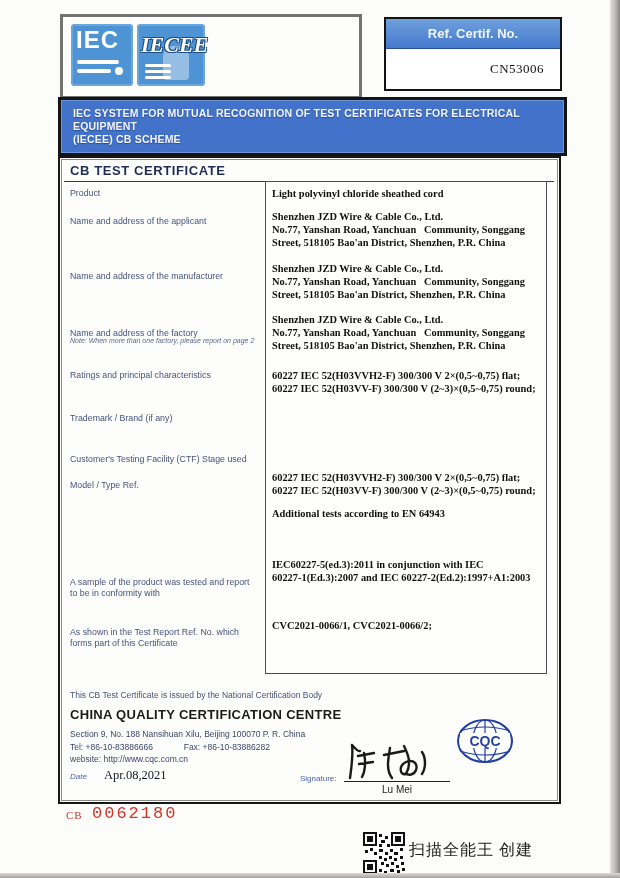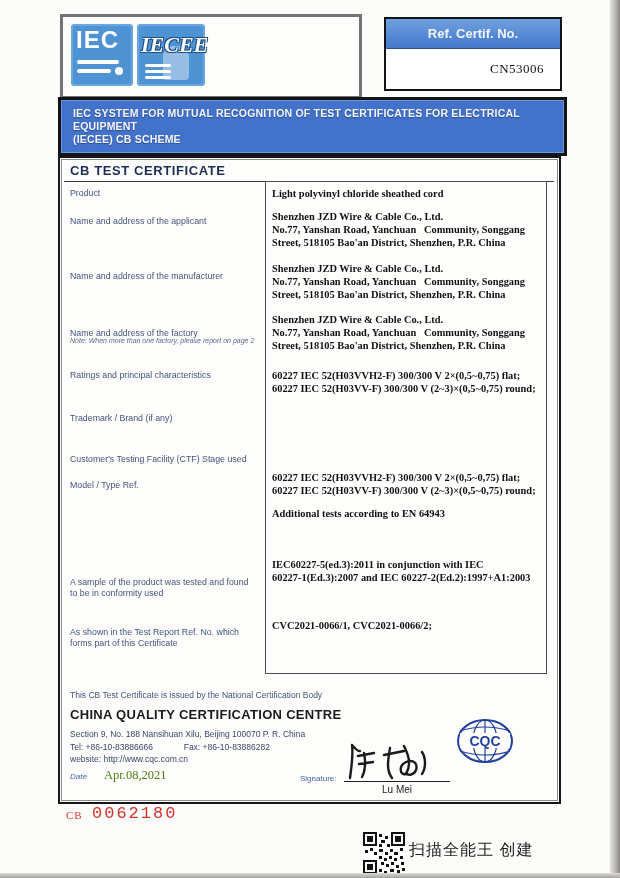--- a/index.html
+++ b/index.html
@@ -51,32 +51,32 @@
   .label{color:#46527a;font-size:8.8px;line-height:11px;width:200px;left:70px;}
   .label-note{color:#5b6690;font-size:7px;font-style:italic;left:70px;width:210px;}
   .values-box{left:265px;top:181px;width:280px;height:491px;border:1.5px solid #4c4c55;background:#fefefd;}
   .value{left:272px;width:268px;color:#101010;font-family:"Liberation Serif","DejaVu Serif",serif;
     font-size:10.4px;font-weight:600;line-height:13.2px;white-space:pre-wrap;}
 
   .issued-by{left:70px;top:690px;font-size:8.5px;color:#46527a;}
   .org-title{left:70px;top:707px;font-size:13px;font-weight:bold;color:#1a1a1a;letter-spacing:.3px;}
   .footer-line{left:70px;font-size:8.5px;color:#3c4768;}
   .date-label{left:70px;top:772px;font-size:8px;color:#4a63ad;font-style:italic;}
-  .date-value{left:104px;top:768px;font-family:"Liberation Serif",serif;font-size:12.5px;color:#4d7c0f;}
+  .date-value{left:104px;top:768px;font-family:"Liberation Serif",serif;font-size:12.5px;color:#0f172a;}
   .sig-label{left:300px;top:774px;font-size:8px;color:#4a63ad;}
   .sig-line{left:344px;top:781px;width:106px;border-top:1.5px solid #222;}
   .sig-name{left:344px;top:784px;width:106px;text-align:center;font-size:10px;color:#222;}
   .sig-hand{left:338px;top:740px;}
 
   .cb-red{left:66px;top:809px;font-family:"Liberation Serif",serif;font-size:11px;color:#cf3a2e;letter-spacing:1px;}
   .cb-num{left:92px;top:804px;font-family:"Liberation Mono","DejaVu Sans Mono",monospace;font-size:17px;color:#d2342a;letter-spacing:2px;}
 
   .qr{left:363px;top:832px;}
   .qr-caption{left:409px;top:840px;font-size:16px;color:#1c1c1c;letter-spacing:1px;
-    font-family:Liberation Sans, sans-serif;}
+    font-family:Liberation Serif, serif;}
 </style>
 </head>
 <body>
 
 <div class="page">
 
   <div class="abs logo-box">
     <div class="logo-sq iec-sq">
       <div class="iec-text">IEC</div>
       <div class="iec-bar1"></div>
@@ -115,21 +115,21 @@
 
   <div class="abs label" style="top:188px">Product</div>
   <div class="abs label" style="top:216px">Name and address of the applicant</div>
   <div class="abs label" style="top:271px">Name and address of the manufacturer</div>
   <div class="abs label" style="top:328px">Name and address of the factory</div>
   <div class="abs label-note" style="top:337px">Note: When more than one factory, please report on page 2</div>
   <div class="abs label" style="top:370px">Ratings and principal characteristics</div>
   <div class="abs label" style="top:413px">Trademark / Brand (if any)</div>
   <div class="abs label" style="top:454px">Customer's Testing Facility (CTF) Stage used</div>
   <div class="abs label" style="top:480px">Model / Type Ref.</div>
-  <div class="abs label" style="top:577px;width:188px">A sample of the product was tested and found to be in conformity used</div>
+  <div class="abs label" style="top:577px;width:188px">A sample of the product was tested and report to be in conformity with</div>
   <div class="abs label" style="top:627px;width:178px">As shown in the Test Report Ref. No. which forms part of this Certificate</div>
 
   <div class="abs value" style="top:187px">Light polyvinyl chloride sheathed cord</div>
   <div class="abs value" style="top:210px">Shenzhen JZD Wire &amp; Cable Co., Ltd.
 No.77, Yanshan Road, Yanchuan   Community, Songgang
 Street, 518105 Bao'an District, Shenzhen, P.R. China</div>
   <div class="abs value" style="top:262px">Shenzhen JZD Wire &amp; Cable Co., Ltd.
 No.77, Yanshan Road, Yanchuan   Community, Songgang
 Street, 518105 Bao'an District, Shenzhen, P.R. China</div>
   <div class="abs value" style="top:313px">Shenzhen JZD Wire &amp; Cable Co., Ltd.

